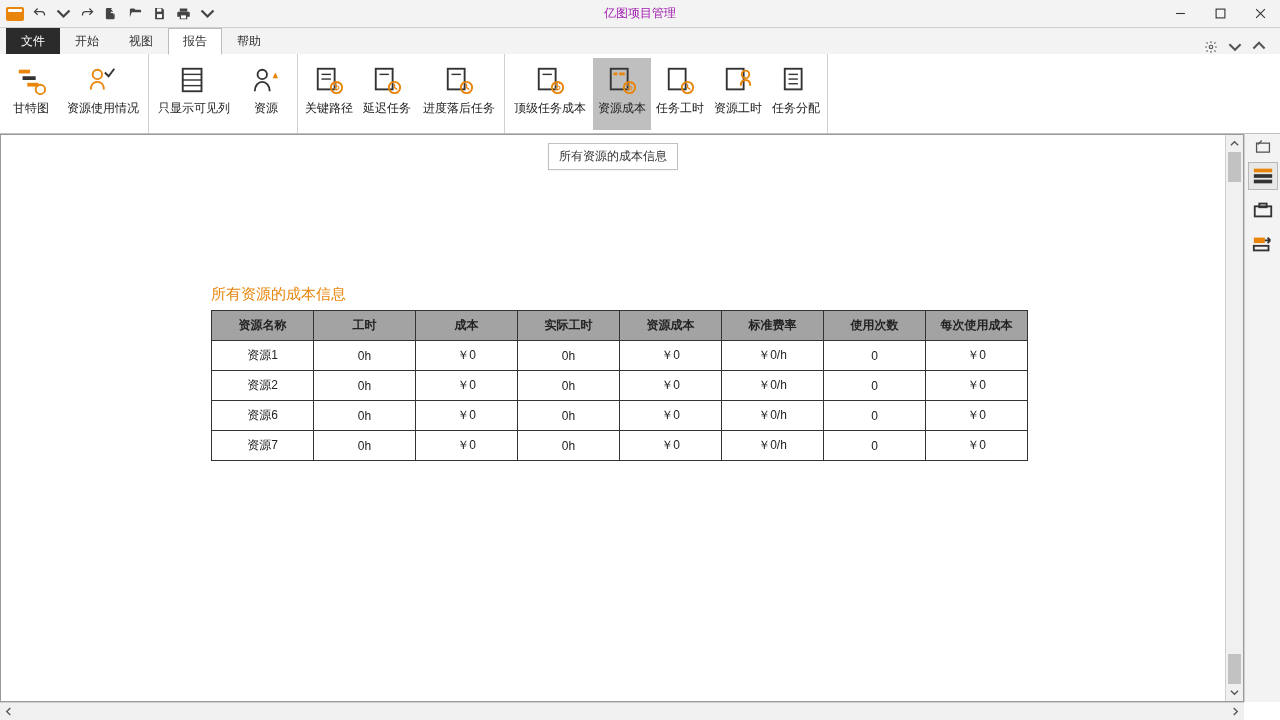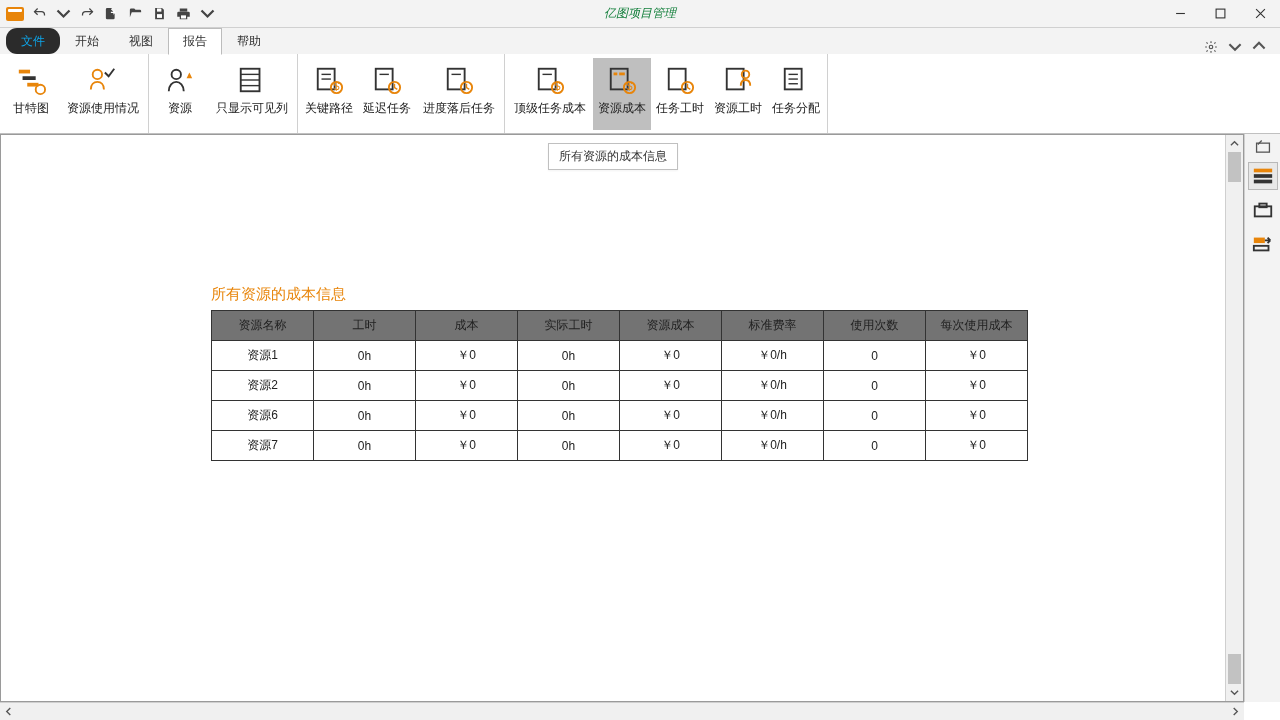--- a/index.html
+++ b/index.html
@@ -6,29 +6,29 @@
 body { background: #fff; width: 1280px; height: 720px; overflow: hidden; position: relative; }
 
 
 .titlebar { height: 28px; background: #f3f3f3; display: flex; align-items: center; position: relative; border-bottom: 1px solid #d0d0d0; }
 .qat { display: flex; align-items: center; gap: 6px; padding-left: 6px; }
 .qat-app-icon { width: 18px; height: 14px; background: #e8850a; border-radius: 2px; position: relative; }
 .qat-app-icon::after { content:""; position:absolute; top:2px; left:2px; right:2px; height:3px; background:#fff; border-radius:1px; }
 .qat-btn { width: 18px; height: 18px; display:flex; align-items:center; justify-content:center; color:#444; cursor:pointer; }
 .qat-btn svg { width: 15px; height: 15px; }
 .dropdown-caret { width:8px; height:8px; }
-.title-text { position: absolute; left: 50%; transform: translateX(-50%); color: #15803d; font-style: italic; }
+.title-text { position: absolute; left: 50%; transform: translateX(-50%); color: #a21caf; }
 .win-controls { margin-left: auto; display: flex; }
 .win-btn { width: 40px; height: 28px; display:flex; align-items:center; justify-content:center; cursor:pointer; color:#333; }
 .win-btn svg { width: 11px; height: 11px; }
 
 
 .menubar { height: 26px; background: #f3f3f3; display:flex; align-items:flex-end; padding-left: 6px; position:relative; }
 .menu-tab { padding: 4px 14px; color:#333; cursor:pointer; border:1px solid transparent; border-bottom:none; }
-.menu-tab.file { background:#2b2b2b; color:#0ea5e9;border-radius:11px; }
+.menu-tab.file { background:#2b2b2b; color:#ffffff; }
 .menu-tab.active { background:#fff; border:1px solid #bcbcbc; border-bottom:1px solid #fff; position:relative; top:1px; }
 .menubar-right { margin-left:auto; display:flex; align-items:center; gap:10px; padding-right:14px; }
 .menubar-right svg { width:14px; height:14px; color:#555; cursor:pointer; }
 
 
 .ribbon { height: 80px; background:#fff; border-bottom:1px solid #c0c0c0; display:flex; }
 .ribbon-group { display:flex; border-right:1px solid #d0d0d0; padding: 4px 2px; }
 .ribbon-btn { width: 64px; height: 72px; display:flex; flex-direction:column; align-items:center; justify-content:flex-start; padding-top:6px; gap:6px; cursor:pointer; }
 .ribbon-btn.wide { width: 86px; }
 .ribbon-btn.narrow { width: 58px; }
@@ -39,21 +39,21 @@
 
 
 .workspace { position:absolute; top:134px; left:0; right:36px; bottom:18px; border:1px solid #9a9a9a; overflow:hidden; }
 .canvas-area { position:absolute; top:0; left:0; right:18px; bottom:0; background:#fff; overflow:hidden; }
 .tooltip { position:absolute; top:8px; left:50%; transform:translateX(-50%); background:#fff; border:1px solid #c0c0c0; padding:4px 10px; color:#333; box-shadow:0 1px 2px rgba(0,0,0,0.05); }
 
 .section-title { position:absolute; top:150px; left:210px; color:#e8850a; font-size:15px; }
 
 .data-table { position:absolute; top:175px; left:210px; border-collapse:collapse; }
 .data-table th, .data-table td { border:1px solid #333; text-align:center; padding:6px 0; width:102px; color:#222; }
-.data-table th { background:#737373; font-weight:normal; }
+.data-table th { background:#a3a3a3; font-weight:bold; }
 
 
 .vscroll { position:absolute; top:0; right:0; bottom:0; width:18px; background:#f0f0f0; border-left:1px solid #cfcfcf; }
 .vscroll .arrow { height:17px; display:flex; align-items:center; justify-content:center; color:#555; }
 .vscroll .arrow svg { width:9px; height:9px; }
 .vscroll .thumb-top { position:absolute; top:17px; left:2px; right:2px; height:30px; background:#c2c2c2; }
 .vscroll .thumb-bot { position:absolute; bottom:17px; left:2px; right:2px; height:30px; background:#c2c2c2; }
 .vscroll .arrow.bottom { position:absolute; bottom:0; left:0; right:0; }
 
 .hscroll { position:absolute; bottom:0; left:0; right:36px; height:18px; background:#f0f0f0; border-top:1px solid #cfcfcf; }
@@ -180,40 +180,40 @@
           <svg viewBox="0 0 32 32">
             <circle cx="10" cy="10" r="5" fill="none" stroke="#e8850a" stroke-width="2"></circle>
             <path d="M3 26c0-5 3-8 7-8s7 3 7 8" fill="none" stroke="#e8850a" stroke-width="2"></path>
             <path d="M18 8l4 4 6-8" fill="none" stroke="#333" stroke-width="2"></path>
           </svg>
         </div>
       <div class="lbl">资源使用情况</div>
     </div>
   </div>
   <div class="ribbon-group">
-    <div class="ribbon-btn narrow">
-      <div class="icon">
-          <svg viewBox="0 0 32 32">
-            <circle cx="12" cy="10" r="5" fill="none" stroke="#333" stroke-width="2"></circle>
-            <path d="M4 28c0-6 4-10 8-10s8 4 8 10" fill="none" stroke="#333" stroke-width="2"></path>
-            <polygon points="26,8 29,14 23,14" fill="#e8850a"></polygon>
-          </svg>
-        </div>
-      <div class="lbl">资源</div>
-    </div>
     <div class="ribbon-btn wide">
       <div class="icon">
           <svg viewBox="0 0 32 32">
             <rect x="4" y="4" width="20" height="24" fill="none" stroke="#333" stroke-width="2"></rect>
             <line x1="4" y1="10" x2="24" y2="10" stroke="#333" stroke-width="1.5"></line>
             <line x1="4" y1="16" x2="24" y2="16" stroke="#333" stroke-width="1.5"></line>
             <line x1="4" y1="22" x2="24" y2="22" stroke="#333" stroke-width="1.5"></line>
           </svg>
         </div>
       <div class="lbl">只显示可见列</div>
+    </div>
+    <div class="ribbon-btn narrow">
+      <div class="icon">
+          <svg viewBox="0 0 32 32">
+            <circle cx="12" cy="10" r="5" fill="none" stroke="#333" stroke-width="2"></circle>
+            <path d="M4 28c0-6 4-10 8-10s8 4 8 10" fill="none" stroke="#333" stroke-width="2"></path>
+            <polygon points="26,8 29,14 23,14" fill="#e8850a"></polygon>
+          </svg>
+        </div>
+      <div class="lbl">资源</div>
     </div>
   </div>
   <div class="ribbon-group">
     <div class="ribbon-btn narrow">
       <div class="icon">
           <svg viewBox="0 0 32 32">
             <rect x="4" y="4" width="18" height="22" fill="none" stroke="#333" stroke-width="2"></rect>
             <line x1="8" y1="10" x2="18" y2="10" stroke="#333" stroke-width="1.5"></line>
             <line x1="8" y1="15" x2="18" y2="15" stroke="#333" stroke-width="1.5"></line>
             <circle cx="24" cy="24" r="6" fill="none" stroke="#e8850a" stroke-width="2"></circle>

